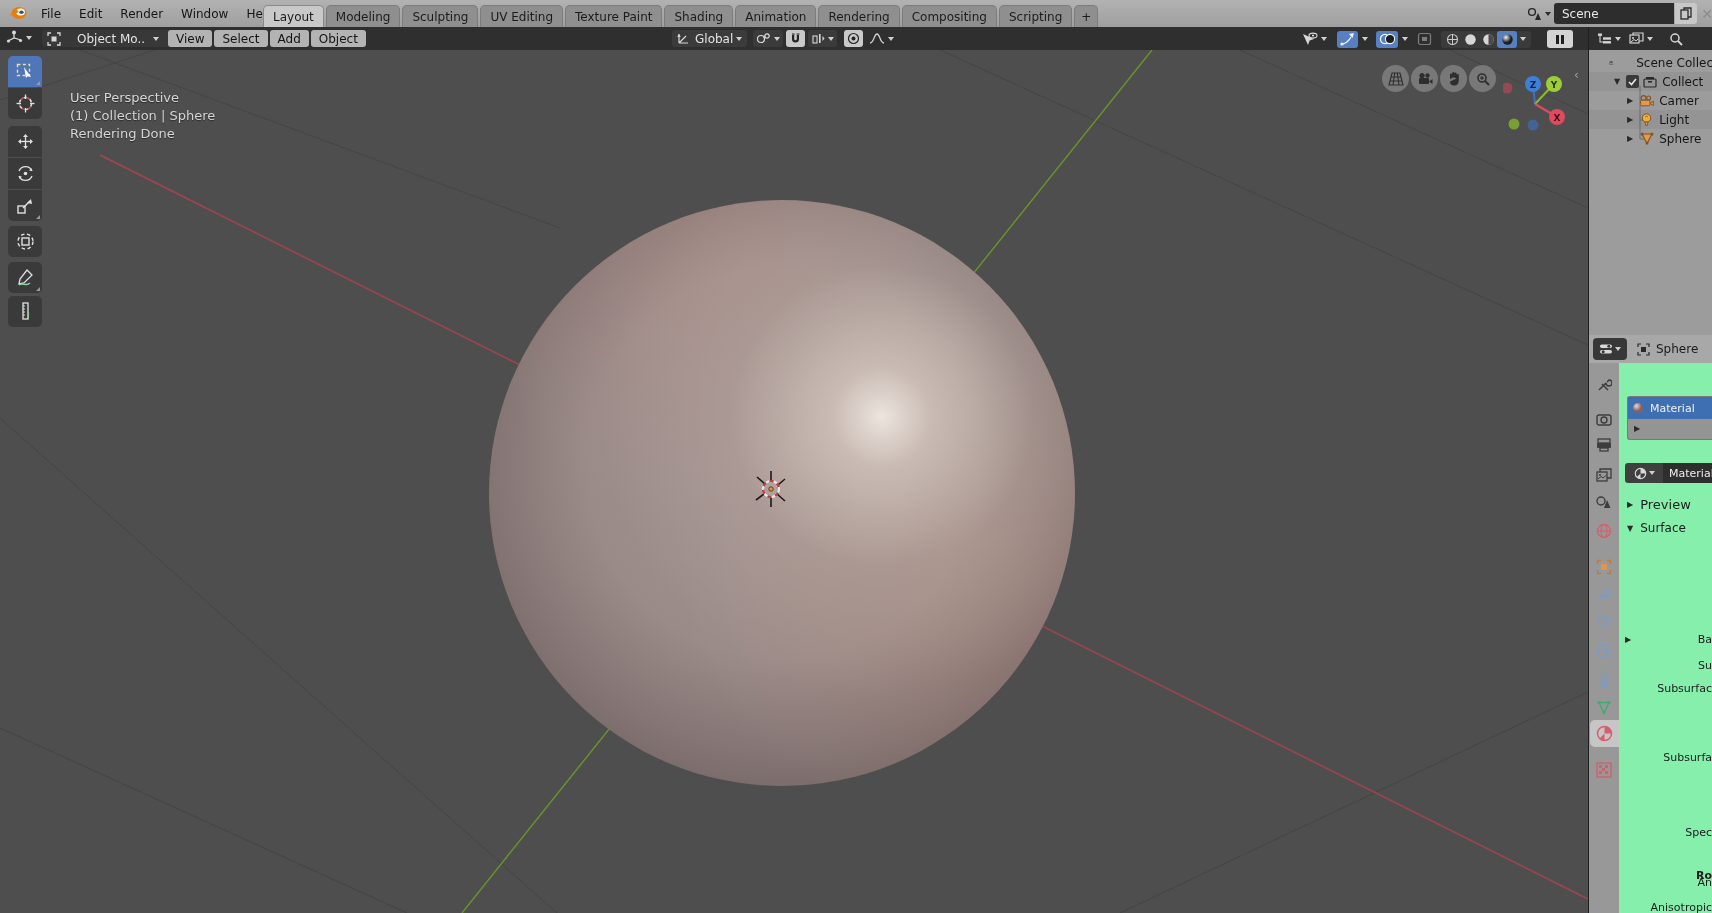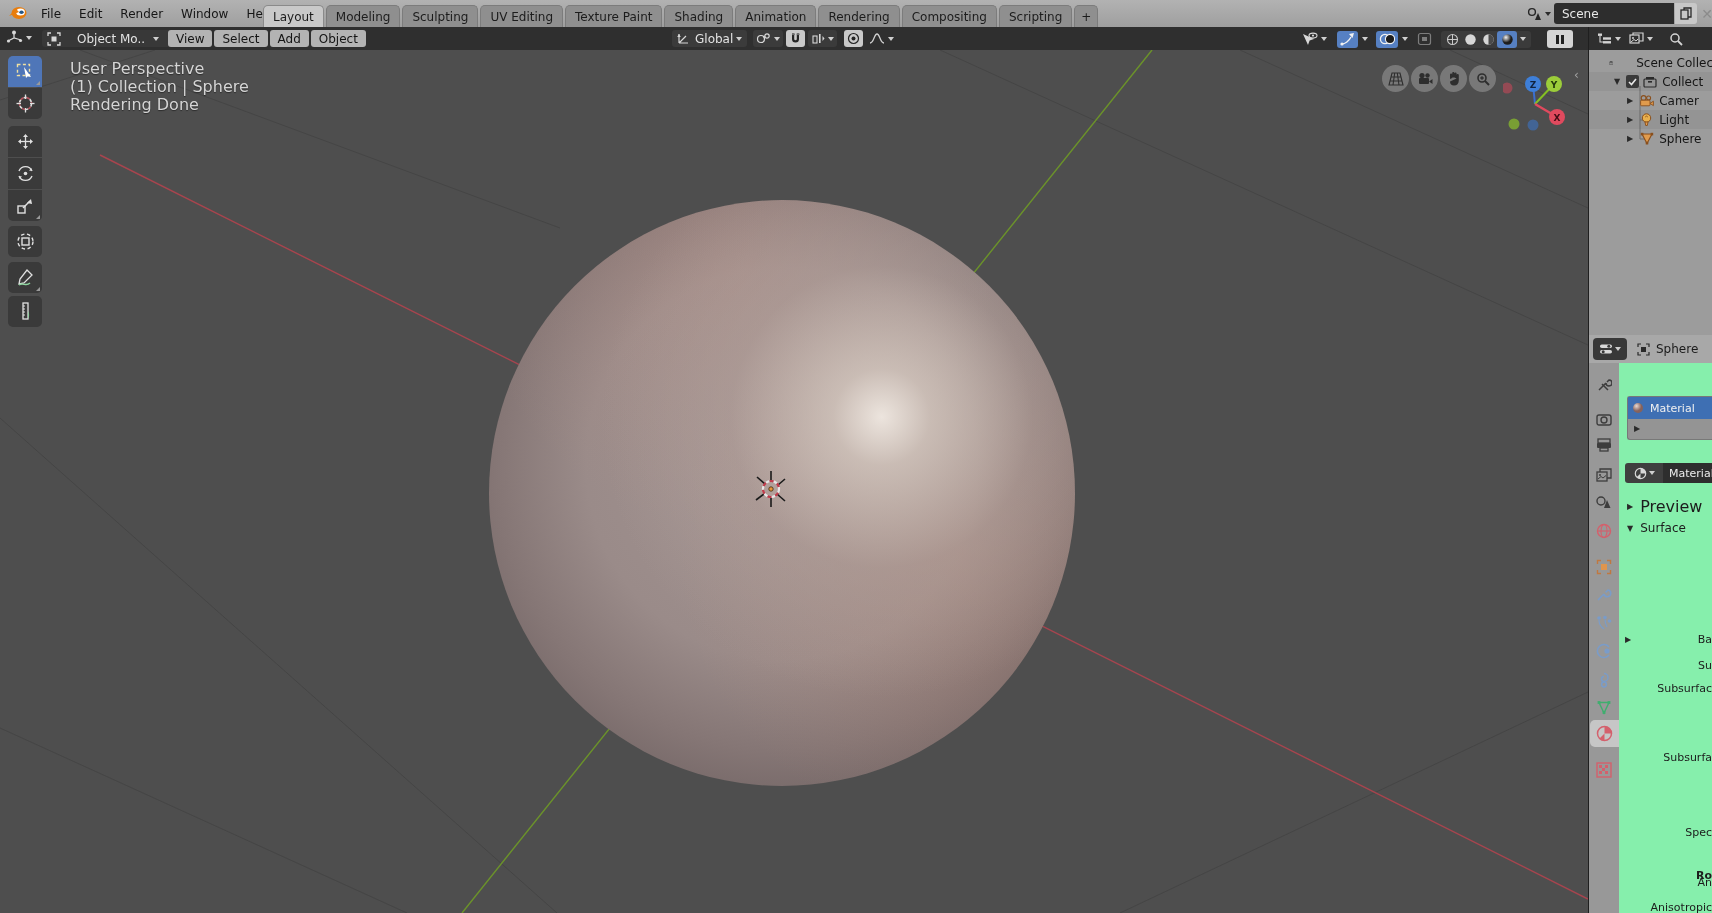--- a/index.html
+++ b/index.html
@@ -24,21 +24,21 @@
   .seg{display:inline-flex;align-items:center;height:17px;background:#3b3b3b;border-radius:3px;padding:0 3px;margin-right:3px;}
   
   .tool{width:34px;height:31px;background:#3a3a3a;display:flex;align-items:center;justify-content:center;position:absolute;left:0;}
   .tool.active{background:#4f76b8;}
   .grp-top{border-radius:5px 5px 0 0;}
   .grp-bot{border-radius:0 0 5px 5px;}
   .grp-solo{border-radius:5px;}
   .cornertri{position:absolute;right:2px;bottom:2px;width:0;height:0;border-left:4px solid transparent;border-bottom:4px solid #9a9a9a;}
   
   #viewport{left:0;top:50px;width:1588px;height:863px;background:#4e4e4e;overflow:hidden;}
-  .ovtext{color:#d5d5d5;font-size:16px;text-shadow:0 1px 1px rgba(0,0,0,.45);}
+  .ovtext{color:#d5d5d5;font-size:13px;text-shadow:0 1px 1px rgba(0,0,0,.45);margin-top:31px;}
   .circ{position:absolute;width:27px;height:27px;border-radius:50%;background:rgba(128,128,128,.85);display:flex;align-items:center;justify-content:center;}
   
   #rpanel{left:1588px;top:27px;width:124px;height:886px;background:#9c9c9c;overflow:hidden;border-left:1px solid #1f1f1f;}
   .outhead{left:0;top:0;width:124px;height:23px;background:#2f2f2f;}
   .outrow{position:absolute;left:0;width:124px;height:19px;color:#151515;font-size:12px;}
   .props-header{left:0;top:308px;width:124px;height:28px;background:#a8a8a8;color:#1a1a1a;}
   .props-tabs{left:0;top:336px;width:30px;height:550px;background:#989898;border-right:1px solid #858585;}
   .props-body{left:30px;top:336px;width:94px;height:550px;background:#86efac;color:#1c1c1c;}
   .plabel{position:absolute;right:1px;white-space:nowrap;font-size:11px;color:#1c1c1c;}
   .tri{font-size:8px;color:#2a2a2a;}
@@ -601,21 +601,21 @@
             <path d="M6.5 1.3 A5.2 5.2 0 0 1 11.7 6.5 L6.5 6.5 Z" fill="#d8d8d8"></path>
             <path d="M6.5 6.5 L6.5 11.7 A5.2 5.2 0 0 1 2.8 10 Z" fill="#d8d8d8"></path>
           </svg>
           <span class="car-l" style="margin-left:2px;"></span>
         </span>
         <span class="row" style="width:50px;height:20px;background:#2e2e2e;color:#ececec;font-size:11px;padding-left:6px;">Material</span>
       </div>
 
       <div class="abs row" style="left:8px;top:134px;">
         <span class="tri">▶</span>
-        <span style="margin-left:7px;font-size:16px;">Preview</span>
+        <span style="margin-left:7px;font-size:13px;">Preview</span>
       </div>
 
       <div class="abs row" style="left:8px;top:158px;">
         <span class="tri">▼</span>
         <span style="margin-left:7px;font-size:12px;">Surface</span>
       </div>
 
       <span class="tri abs" style="left:6px;top:272px;">▶</span>
       <span class="plabel" style="top:270px;">Ba</span>
       <span class="plabel" style="top:296px;">Su</span>

